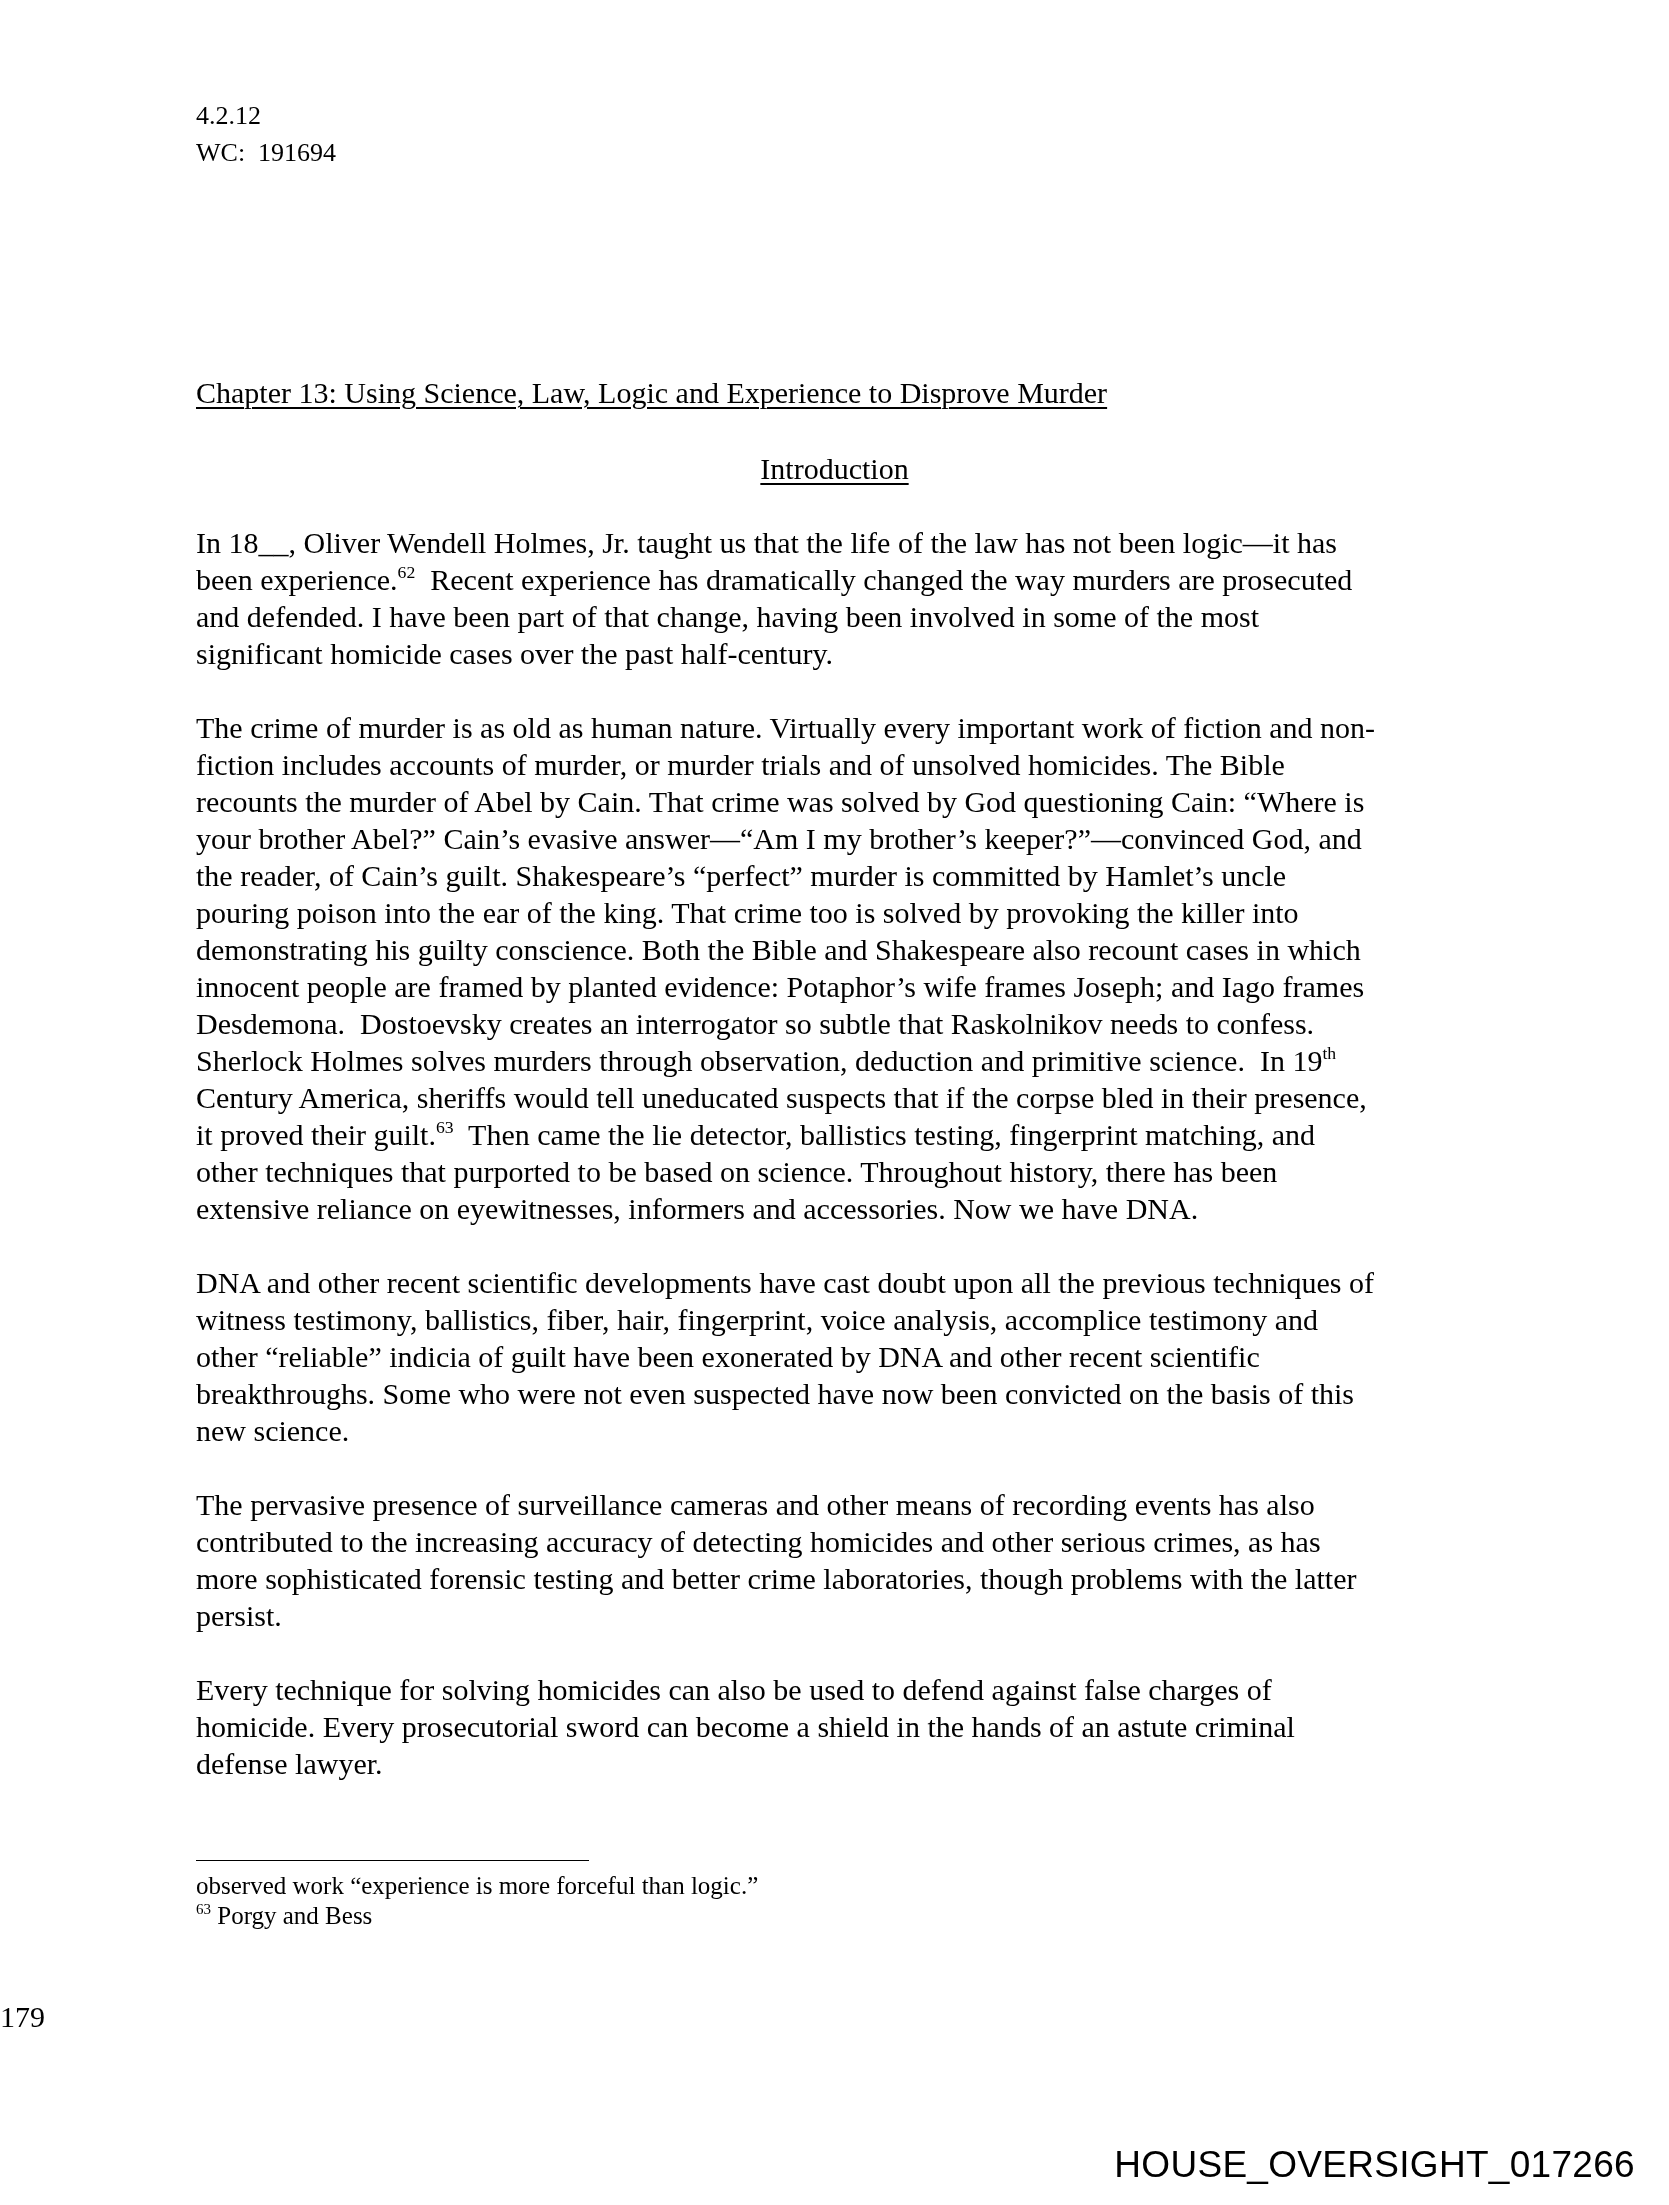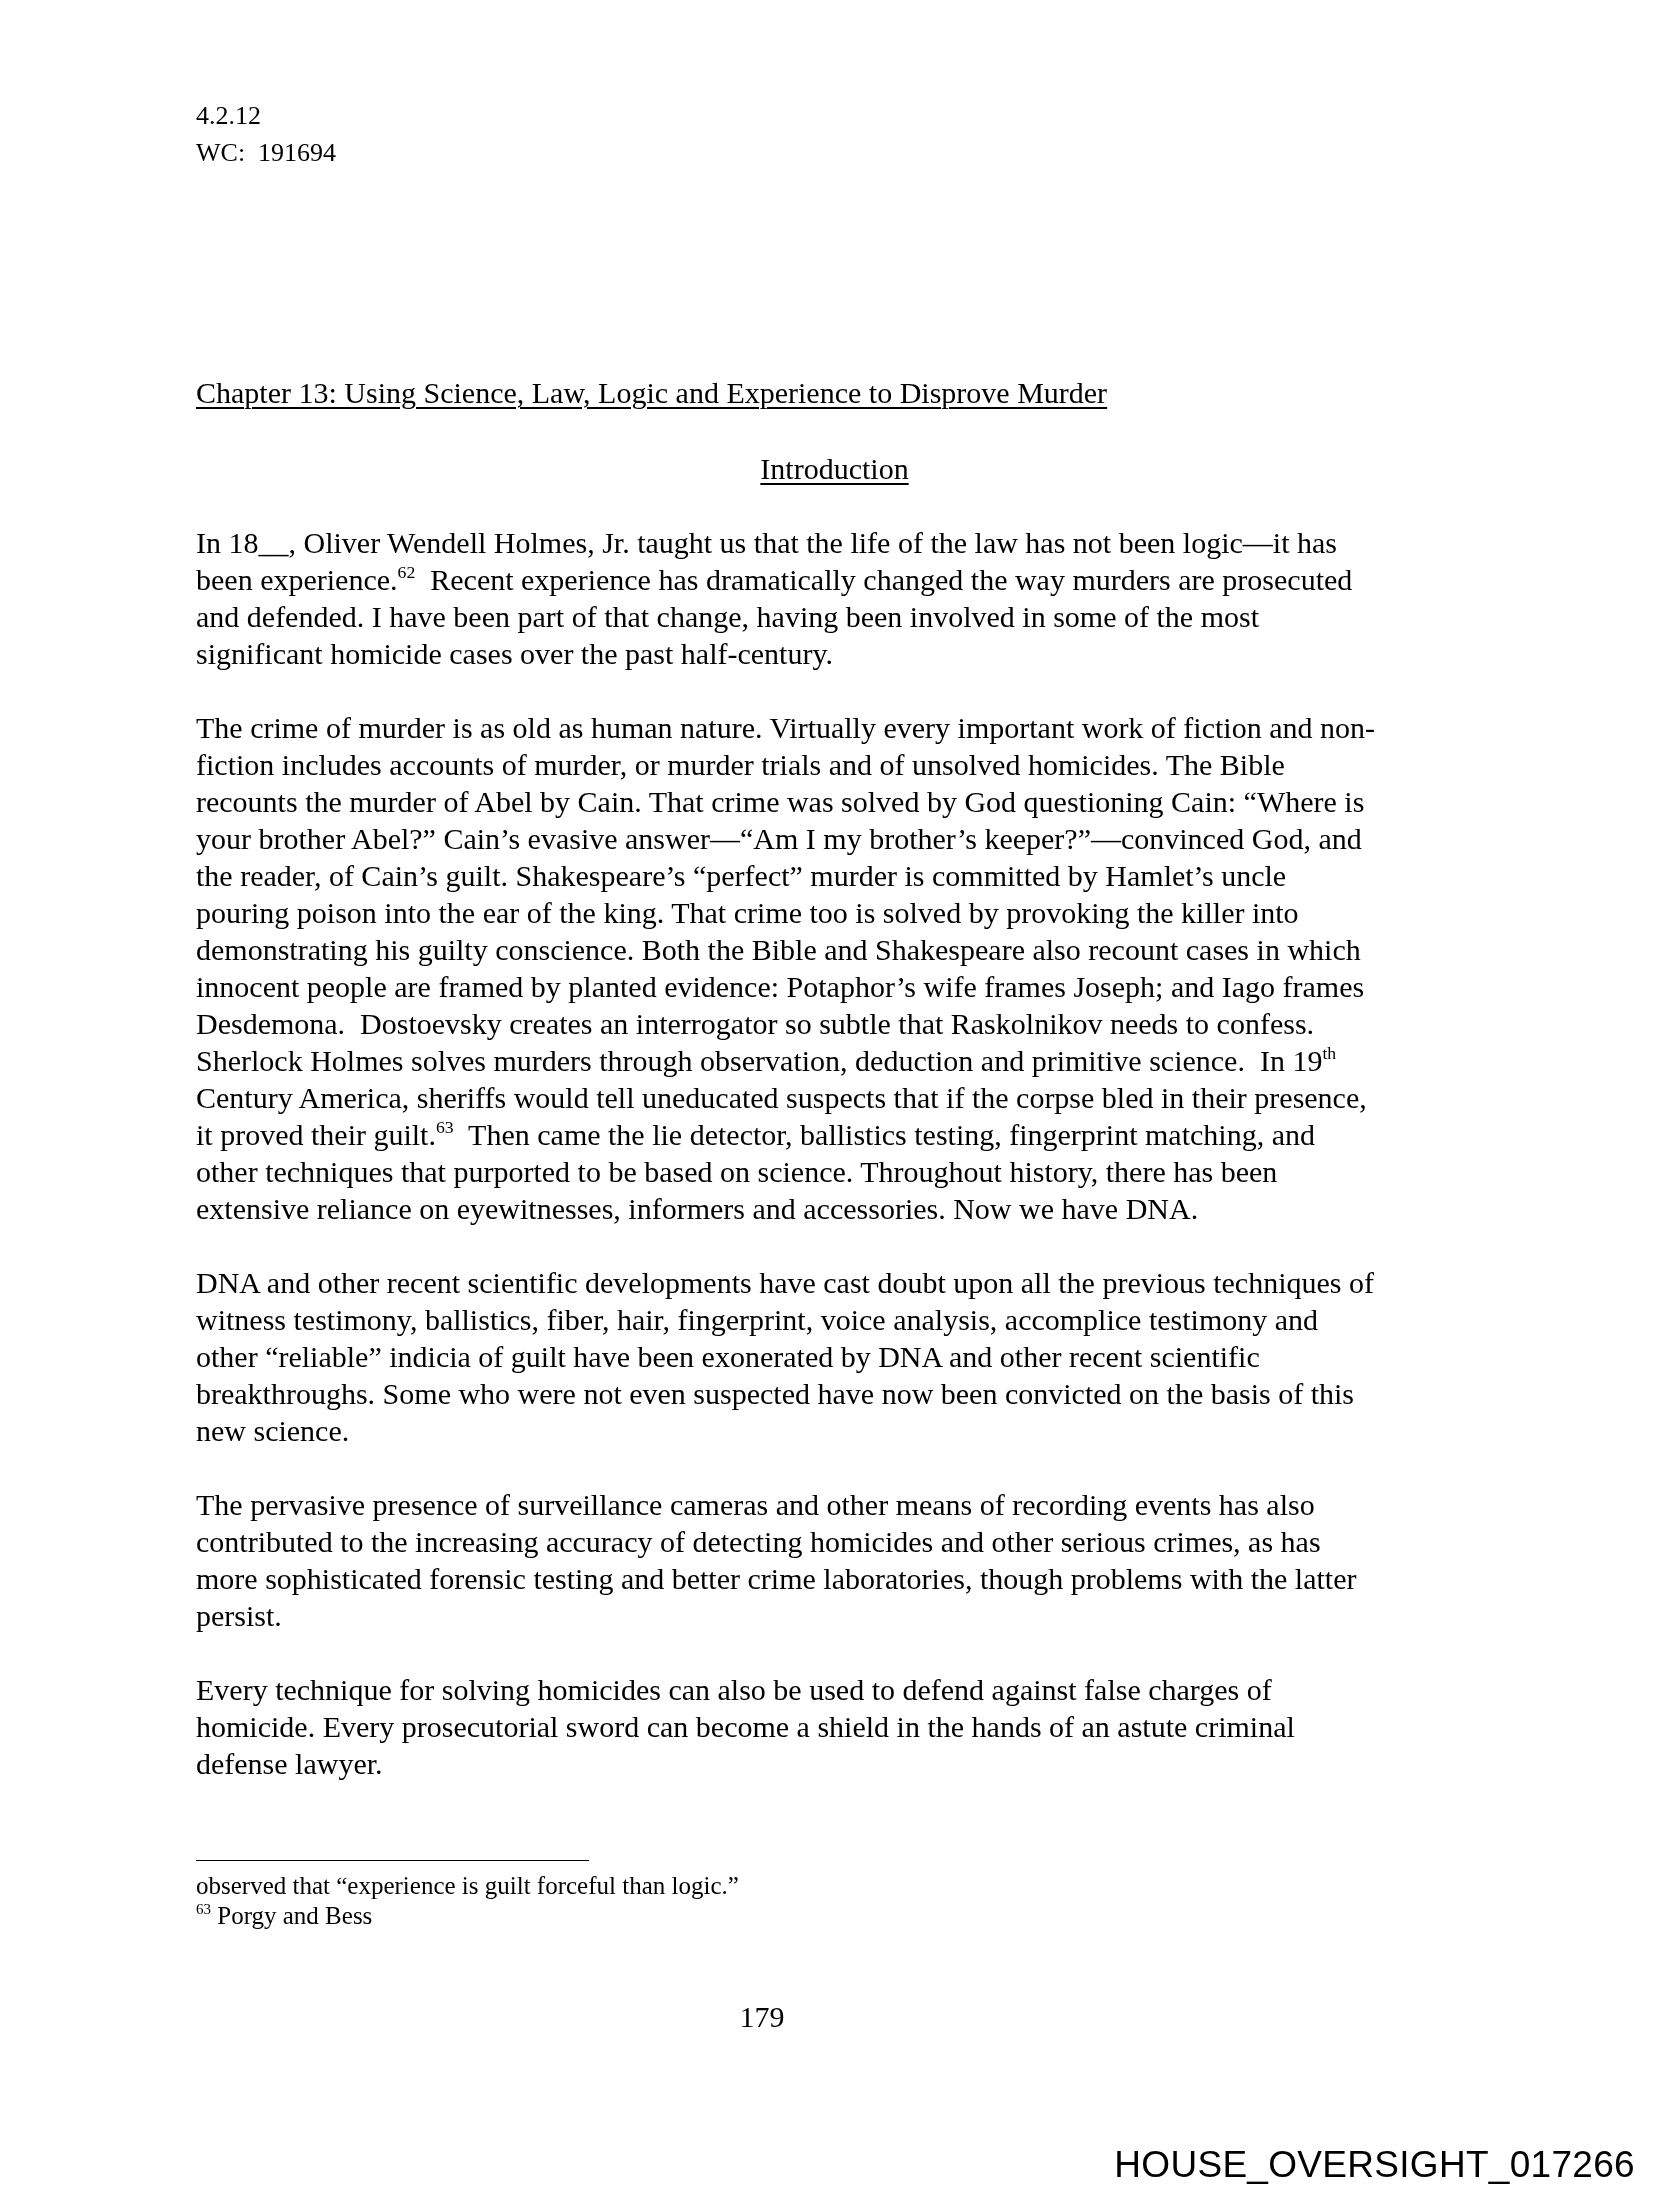--- a/index.html
+++ b/index.html
@@ -83,21 +83,21 @@
     .footnotes sup {
       font-size: 15px;
       vertical-align: 9.8px;
     }
     .footnote .line { white-space: nowrap; }
     .page-number {
       position: absolute;
       left: 0;
       width: 1524px;
       top: 1998px;
-      text-align: center;
+      text-align: left;
       font-size: 30px;
       line-height: 37px;
     }
     .bates {
       position: absolute;
       right: 34px;
       top: 2148px;
       font-family: "Liberation Sans", "DejaVu Sans", sans-serif;
       font-size: 37px;
       line-height: 34px;
@@ -163,21 +163,21 @@
     <span class="line">Every technique for solving homicides can also be used to defend against false charges of</span>
     <span class="line">homicide.  Every prosecutorial sword can become a shield in the hands of an astute criminal</span>
     <span class="line">defense lawyer.</span>
   </div>
 </div>
 
 <div class="footnote-rule"></div>
 
 <div class="footnotes">
   <div class="footnote">
-    <span class="line">observed that “experience is guilt forceful than logic.”</span>
+    <span class="line">observed work “experience is more forceful than logic.”</span>
   </div>
   <div class="footnote">
     <span class="line"><sup>63</sup><span style="white-space:pre"> Porgy and Bess</span></span>
   </div>
 </div>
 
 <div class="page-number">179</div>
 
 <div class="bates">HOUSE_OVERSIGHT_017266</div>
 

